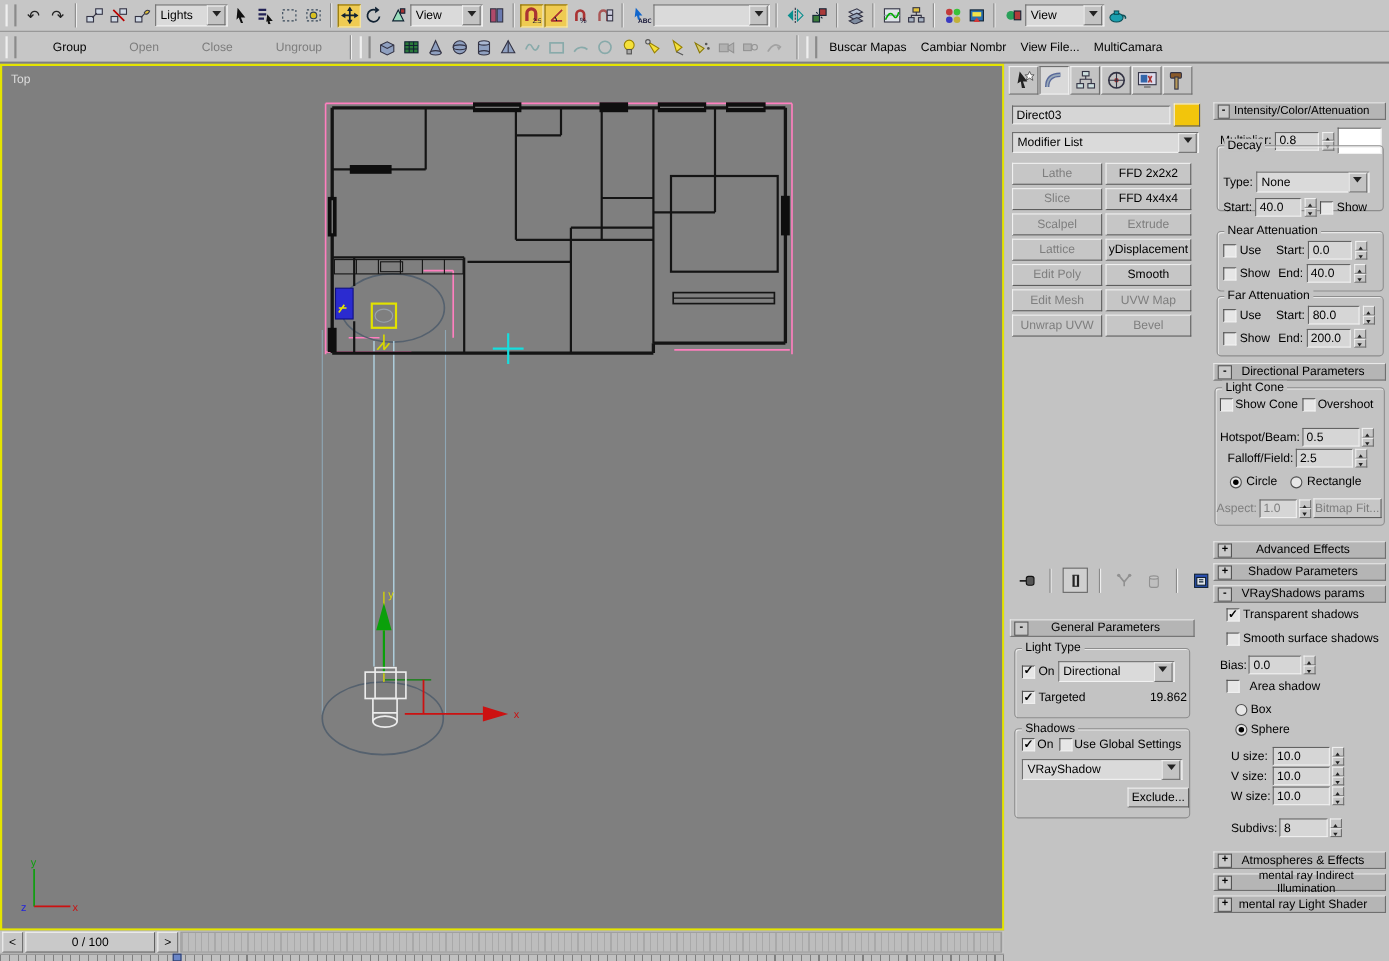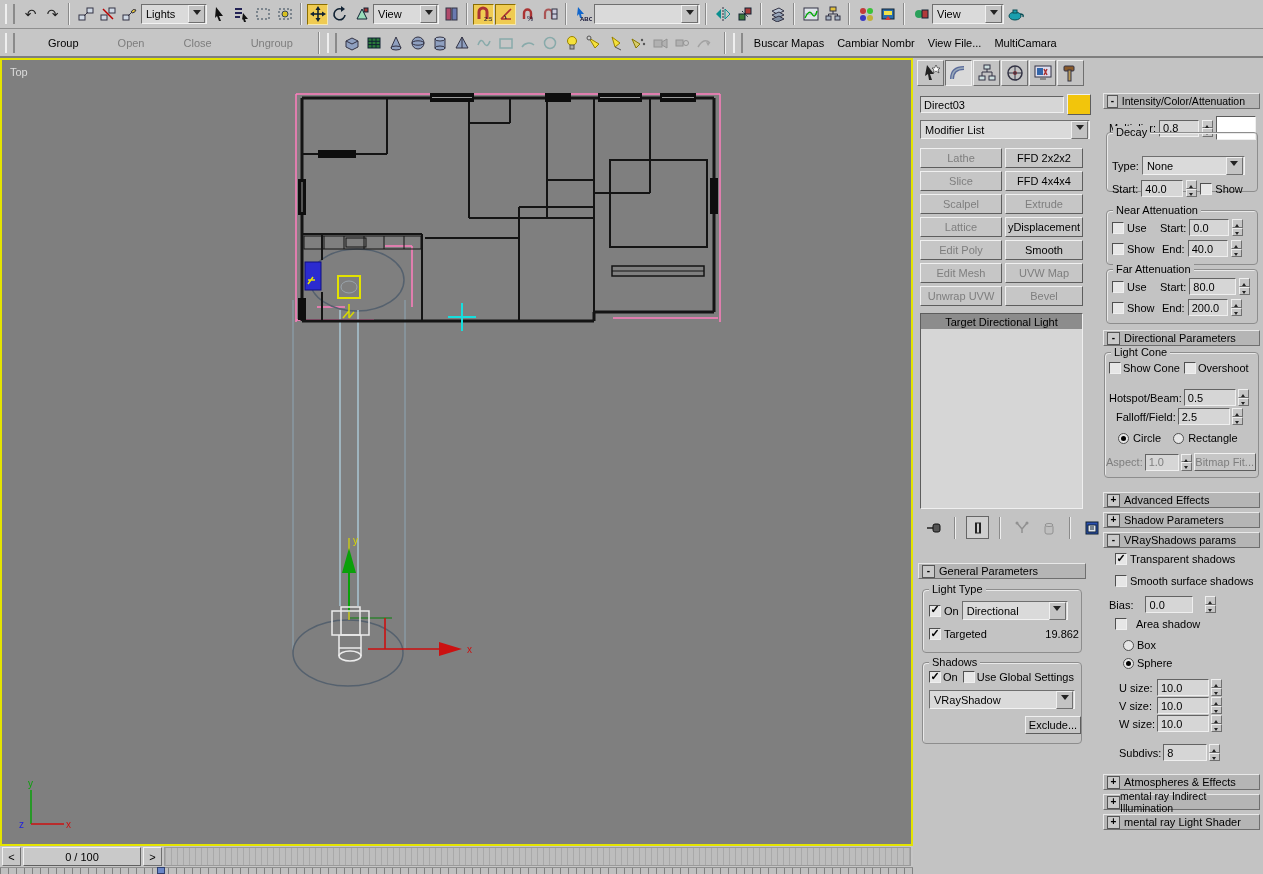--- a/index.html
+++ b/index.html
@@ -27,21 +27,21 @@
   #timebar{position:absolute;left:0;top:846px;width:913px;height:21px;background:#c6c6c6;display:flex;align-items:center;}
   .tbtn{width:17px;height:17px;background:#c6c6c6;border:1px solid;border-color:#f0f0f0 #6f6f6f #6f6f6f #f0f0f0;display:flex;align-items:center;justify-content:center;margin-left:2px;}
   #framebtn{width:116px;height:17px;background:#c9c9c9;border:1px solid;border-color:#f0f0f0 #5f5f5f #5f5f5f #f0f0f0;display:flex;align-items:center;justify-content:center;margin-left:2px;}
   #timetrack{flex:1;height:17px;margin:0 2px;background:#bdbdbd;background-image:repeating-linear-gradient(90deg,#a9a9a9 0 1px,transparent 1px 6px);border:1px solid #9a9a9a;}
   #trackbar{position:absolute;left:0;top:867px;width:913px;height:7px;background:#c0c0c0;background-image:repeating-linear-gradient(90deg,#808080 0 1px,transparent 1px 8px);border-top:1px solid #8f8f8f;}
   #trackmark{position:absolute;left:157px;top:867px;width:8px;height:7px;background:#6a86c8;border:1px solid #30406f;box-sizing:border-box;}
   
   #panel{position:absolute;left:913px;top:58px;width:350px;height:816px;background:#c3c3c3;}
   .rh{position:absolute;height:16px;background:#b5b5b5;border:1px solid;border-color:#e8e8e8 #6f6f6f #6f6f6f #e8e8e8;box-sizing:border-box;display:flex;align-items:center;font-weight:bold;}
   .rh .pm{width:11px;height:11px;margin:0 4px 0 3px;background:#c9c9c9;border:1px solid #555;display:flex;align-items:center;justify-content:center;font-weight:bold;font-size:10px;line-height:1;}
-  .rh .rtitle{flex:1;text-align:left;margin-right:14px;font-weight:normal;}
+  .rh .rtitle{flex:1;text-align:center;margin-right:14px;font-weight:normal;}
   .grp{position:absolute;border:1px solid #8d8d8d;border-radius:4px;box-shadow:inset 1px 1px 0 #e9e9e9;box-sizing:border-box;}
   .grp>.glabel{position:absolute;top:-7px;left:6px;background:#c3c3c3;padding:0 3px;}
   .fld{background:#d6d6d6;border:1px solid;border-color:#636363 #efefef #efefef #636363;box-sizing:border-box;display:flex;align-items:center;padding:0 3px;height:17px;}
   .fld.dis{color:#7e7e7e;text-align:right;}
   .spin{width:11px;height:17px;display:inline-flex;flex-direction:column;flex:none;}
   .spin i{flex:1;background:#c6c6c6;border:1px solid;border-color:#efefef #6f6f6f #6f6f6f #efefef;position:relative;}
   .spin i::after{content:"";position:absolute;left:2px;border:2px solid transparent;}
   .spin i.up::after{top:2px;border-bottom:3px solid #222;}
   .spin i.dn::after{top:3px;border-top:3px solid #222;}
   .cb{width:12px;height:12px;background:#e6e6e6;border:1px solid;border-color:#4f4f4f #efefef #efefef #4f4f4f;box-sizing:border-box;display:inline-flex;align-items:center;justify-content:center;font-size:11px;font-weight:bold;flex:none;}
@@ -568,23 +568,20 @@
       <span class="pbtn dis">Lattice</span>
       <span class="pbtn">yDisplacement</span>
       <span class="pbtn dis">Edit Poly</span>
       <span class="pbtn">Smooth</span>
       <span class="pbtn dis">Edit Mesh</span>
       <span class="pbtn dis">UVW Map</span>
       <span class="pbtn dis">Unwrap UVW</span>
       <span class="pbtn dis">Bevel</span>
     </div>
 
-    <div id="stack">
-      <div id="stackrow">Target Directional Light</div>
-    </div>
 
     <div class="prow" style="left:10px;top:458px;gap:6px">
       <span class="ticon">
           <svg width="16" height="16">
             <line x1="1" y1="8" x2="7" y2="8" stroke="#222" stroke-width="1.5"></line>
             <rect x="7" y="4" width="7" height="8" rx="2" fill="#555" stroke="#111"></rect>
           </svg>
         </span>
       <div class="sep"></div>
       <span class="ticon" style="border:1px solid #666;background:#cfcfcf">
@@ -821,21 +818,21 @@
     </div>
 
     <div class="prow" style="left:202px;top:495px;text-align:right;">
       <span class="cb on"></span>
       <span class="lbl">Transparent shadows</span>
     </div>
     <div class="prow" style="left:202px;top:517px;">
       <span class="cb"></span>
       <span class="lbl">Smooth surface shadows</span>
     </div>
-    <div class="prow" style="left:196px;top:538px;gap:12px">
+    <div class="prow" style="left:196px;top:538px;gap:2px">
       <span class="lbl">Bias:</span>
       <div class="fld" style="width:48px">
           <span>0.0</span>
         </div>
       <span class="spin">
           <i class="up"></i>
           <i class="dn"></i>
         </span>
     </div>
     <div class="prow" style="left:202px;top:560px;">

